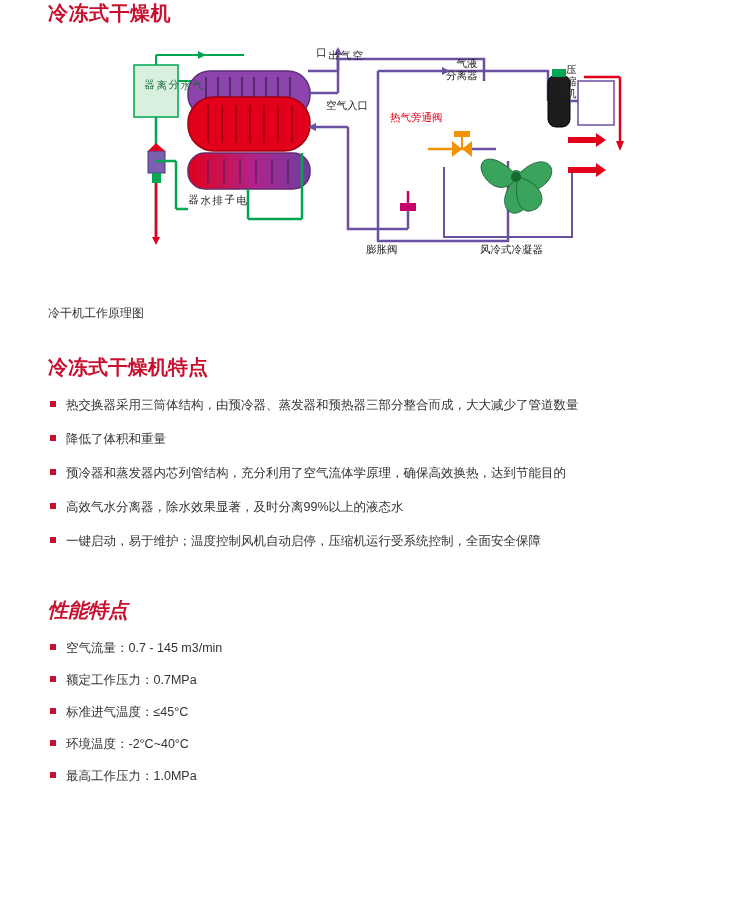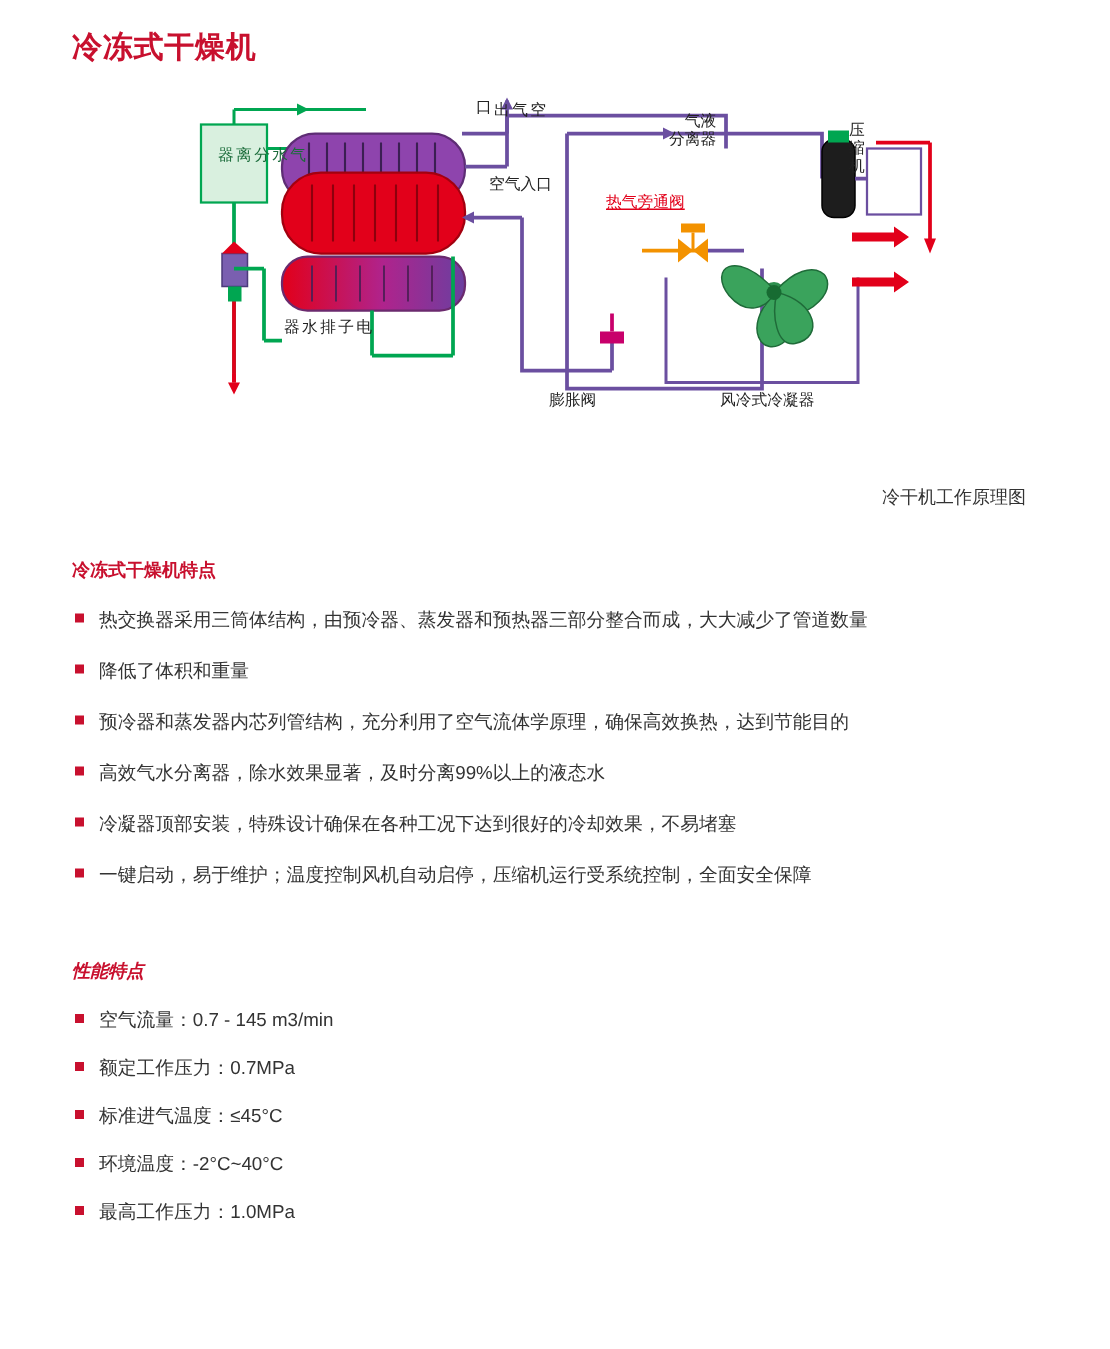--- a/index.html
+++ b/index.html
@@ -20,33 +20,32 @@
     width: 740px;
     height: 899px;
     box-sizing: border-box;
     padding: 0 48px;
   }
   .main-title {
     font-size: 20px;
     font-weight: bold;
     color: #c8102e;
     margin: 0;
-    padding-top: 18px;
     letter-spacing: 0.5px;
   }
   .intro {
     font-size: 12.5px;
     line-height: 1.95;
     color: #333333;
     margin: 16px 0 0 0;
     text-align: justify;
     max-width: 636px;
   }
   .section-title {
-    font-size: 12px;
+    font-size: 20px;
     font-weight: bold;
     color: #c8102e;
     margin: 0;
     padding: 0;
   }
   #features-title { margin-top: 32px; }
   #perf-title { margin-top: 46px; font-style: italic; }
 
   ul.bullets {
     list-style: none;
@@ -73,21 +72,21 @@
   #perf-list li { margin-bottom: 12px; }
 
   
   .diagram-wrap {
     position: relative;
     width: 636px;
     height: 260px;
     margin-top: 14px;
   }
   .diagram-caption {
-    text-align: right;
+    text-align: left;
     font-size: 12px;
     color: #333;
     width: 636px;
     margin-top: 4px;
   }
   .diagram-wrap svg { display: block; }
   .dlabel {
     position: absolute;
     font-size: 10.5px;
     color: #222;
@@ -346,34 +345,33 @@
         <line x1="360" y1="162" x2="360" y2="150" stroke="#c8006b" stroke-width="2.5"></line>
       </g>
     </svg>
 
     <div class="dlabel vert" style="left:96px; top:30px; color:#1a6b3a;">气<br>水<br>分<br>离<br>器</div>
     <div class="dlabel vert" style="left:140px; top:145px;">电<br>子<br>排<br>水<br>器</div>
     <div class="dlabel vert" style="left:268px; top:0px;">空<br>气<br>出<br>口</div>
     <div class="dlabel" style="left:278px; top:58px;">空气入口</div>
     <div class="dlabel" style="left:398px; top:16px; text-align:right;">气液<br>分离器</div>
     <div class="dlabel" style="left:518px; top:22px; text-align:center;">压<br>缩<br>机</div>
-    <div class="dlabel" style="left:356px; top:70px; color:#e2001a;text-decoration:underline;">热气旁通阀</div>
+    <div class="dlabel" style="left:342px; top:70px; color:#e2001a;">热气旁通阀</div>
     <div class="dlabel" style="left:318px; top:202px;">膨胀阀</div>
     <div class="dlabel" style="left:400px; top:202px;margin-left:32px;">风冷式冷凝器</div>
   </div>
 
   <div class="diagram-caption">冷干机工作原理图</div>
 
   <h2 class="section-title" id="features-title">冷冻式干燥机特点</h2>
   <ul class="bullets" id="features-list">
     <li>热交换器采用三筒体结构，由预冷器、蒸发器和预热器三部分整合而成，大大减少了管道数量</li>
     <li>降低了体积和重量</li>
     <li>预冷器和蒸发器内芯列管结构，充分利用了空气流体学原理，确保高效换热，达到节能目的</li>
     <li>高效气水分离器，除水效果显著，及时分离99%以上的液态水</li>
-    <li>冷凝器顶部安装，特殊设计确保在各种工况下达到很好的冷却效果，不易堵塞</li>
     <li>一键启动，易于维护；温度控制风机自动启停，压缩机运行受系统控制，全面安全保障</li>
   </ul>
 
   <h2 class="section-title" id="perf-title">性能特点</h2>
   <ul class="bullets" id="perf-list">
     <li>空气流量：0.7 - 145 m3/min</li>
     <li>额定工作压力：0.7MPa</li>
     <li>标准进气温度：≤45°C</li>
     <li>环境温度：-2°C~40°C</li>
     <li>最高工作压力：1.0MPa</li>

